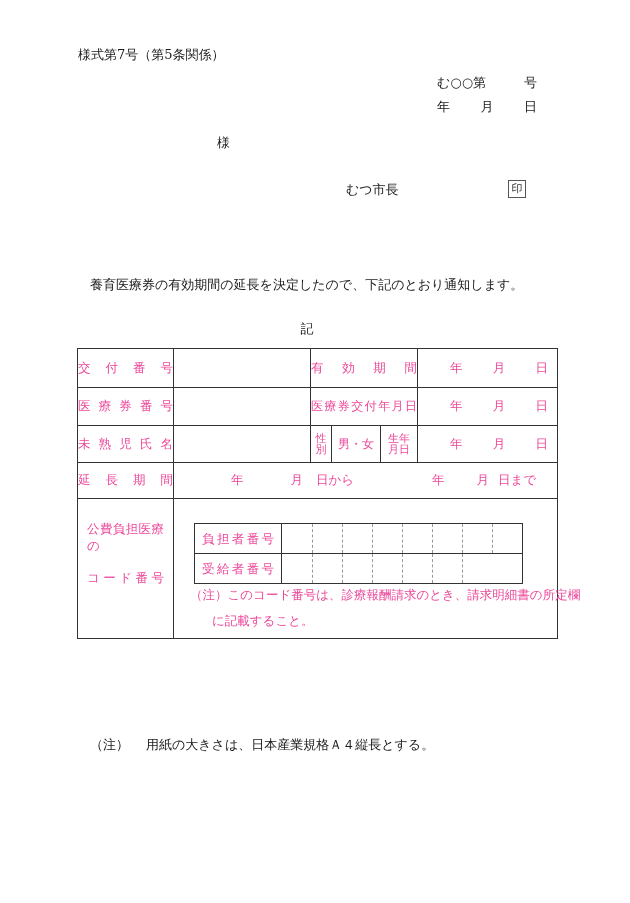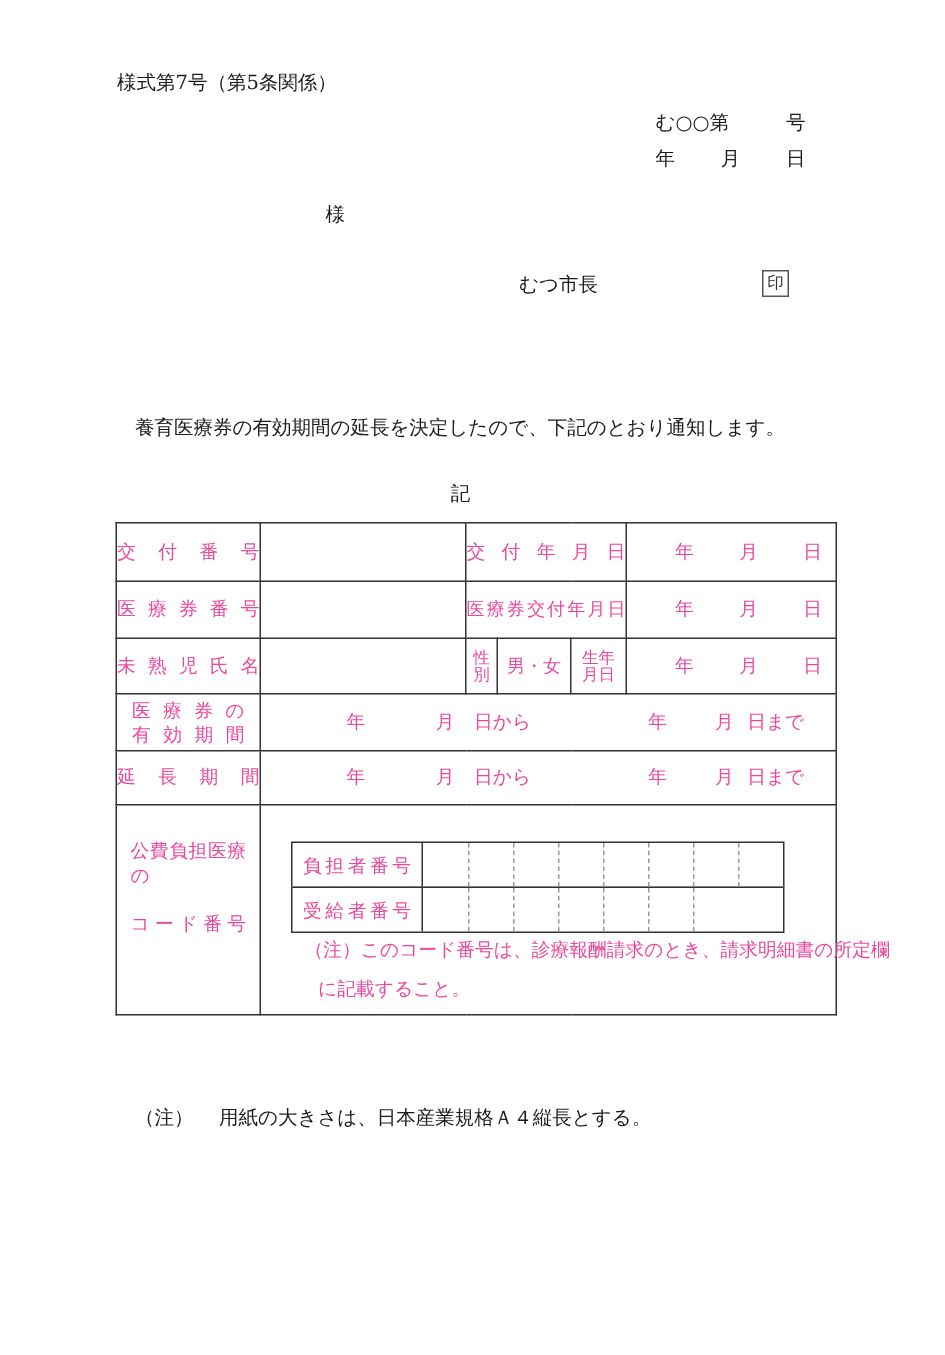--- a/index.html
+++ b/index.html
@@ -60,21 +60,21 @@
   .code-row{display:flex;border:1px solid #333;height:29px;box-sizing:content-box;background:#fff;}
   .code-row + .code-row{margin-top:-1px;}
   .code-label{
     width:87px;box-sizing:border-box;border-right:1px solid #333;
     text-align:justify;text-align-last:justify;padding:0 7px;line-height:29px;font-size:12.5px;
   }
   .code-cells{display:flex;}
   .code-cells .digit-cell{width:30px;box-sizing:border-box;border-left:1px dashed #999;}
   .code-cells .digit-cell:first-child{border-left:none;}
   .code-note{position:absolute;font-size:12.5px;white-space:nowrap;}
-  .code-note.l1{left:29px;top:88px;}
+  .code-note.l1{left:16px;top:88px;}
   .code-note.l2{left:38px;top:114px;}
   
   .footer-note{position:absolute;left:90px;top:736px;font-size:13px;}
   .fn-prefix{margin-right:17px;}
 </style>
 </head>
 <body>
 
 <div class="page">
 
@@ -107,21 +107,21 @@
         <col style="width:137px">
         <col style="width:21px">
       <col style="width:49px">
         <col style="width:37px">
         <col style="width:140px">
     </colgroup>
     <tbody>
         <tr class="r1">
       <td class="jlabel">交付番号</td>
       <td></td>
-      <td colspan="3" class="jlabel2">交付年月日</td>
+      <td colspan="3" class="jlabel2">有効期間</td>
       <td>
         <div class="date-wrap">
           <span>年</span>
           <span>月</span>
           <span>日</span>
         </div>
       </td>
     </tr>
     <tr class="r2">
       <td class="jlabel">医療券番号</td>
@@ -148,36 +148,20 @@
         <span>月日</span>
       </td>
       <td>
         <div class="date-wrap">
           <span>年</span>
           <span>月</span>
           <span>日</span>
         </div>
       </td>
     </tr>
-    <tr class="r5">
-      <td class="two-line">
-        <div>医療券の</div>
-        <div>有効期間</div>
-      </td>
-      <td colspan="5">
-        <div class="period-wrap">
-          <span>年</span>
-          <span>月</span>
-          <span>日から</span>
-          <span>年</span>
-          <span>月</span>
-          <span>日まで</span>
-        </div>
-      </td>
-    </tr>
     <tr class="r6">
       <td class="jlabel">延長期間</td>
       <td colspan="5">
         <div class="period-wrap">
           <span>年</span>
           <span>月</span>
           <span>日から</span>
           <span>年</span>
           <span>月</span>
           <span>日まで</span>

